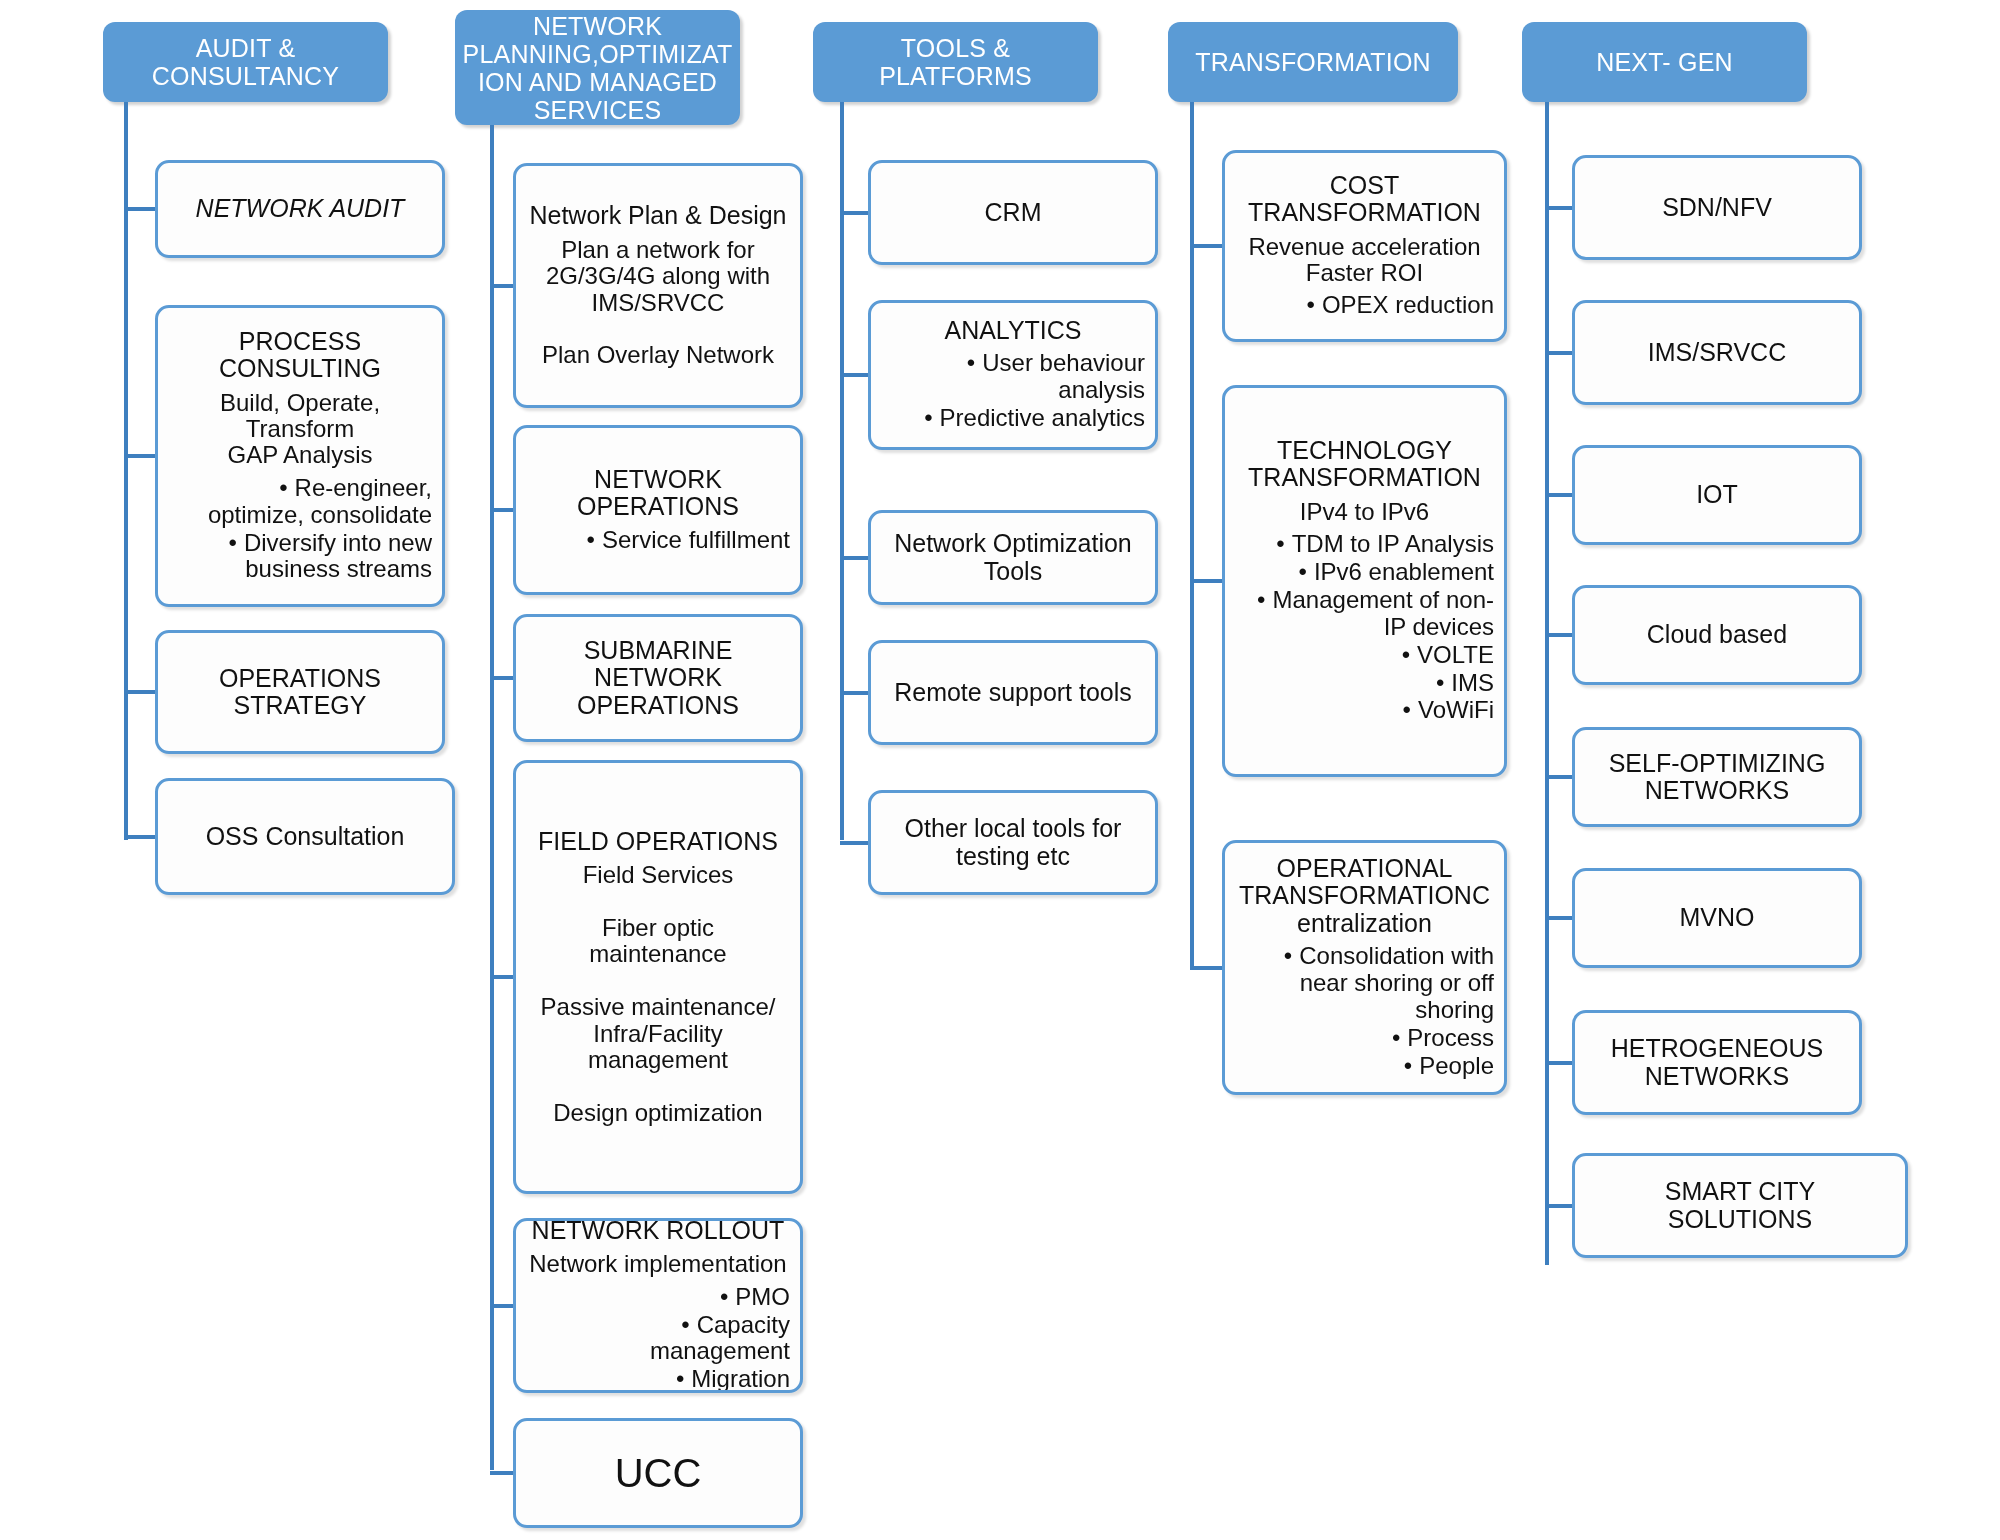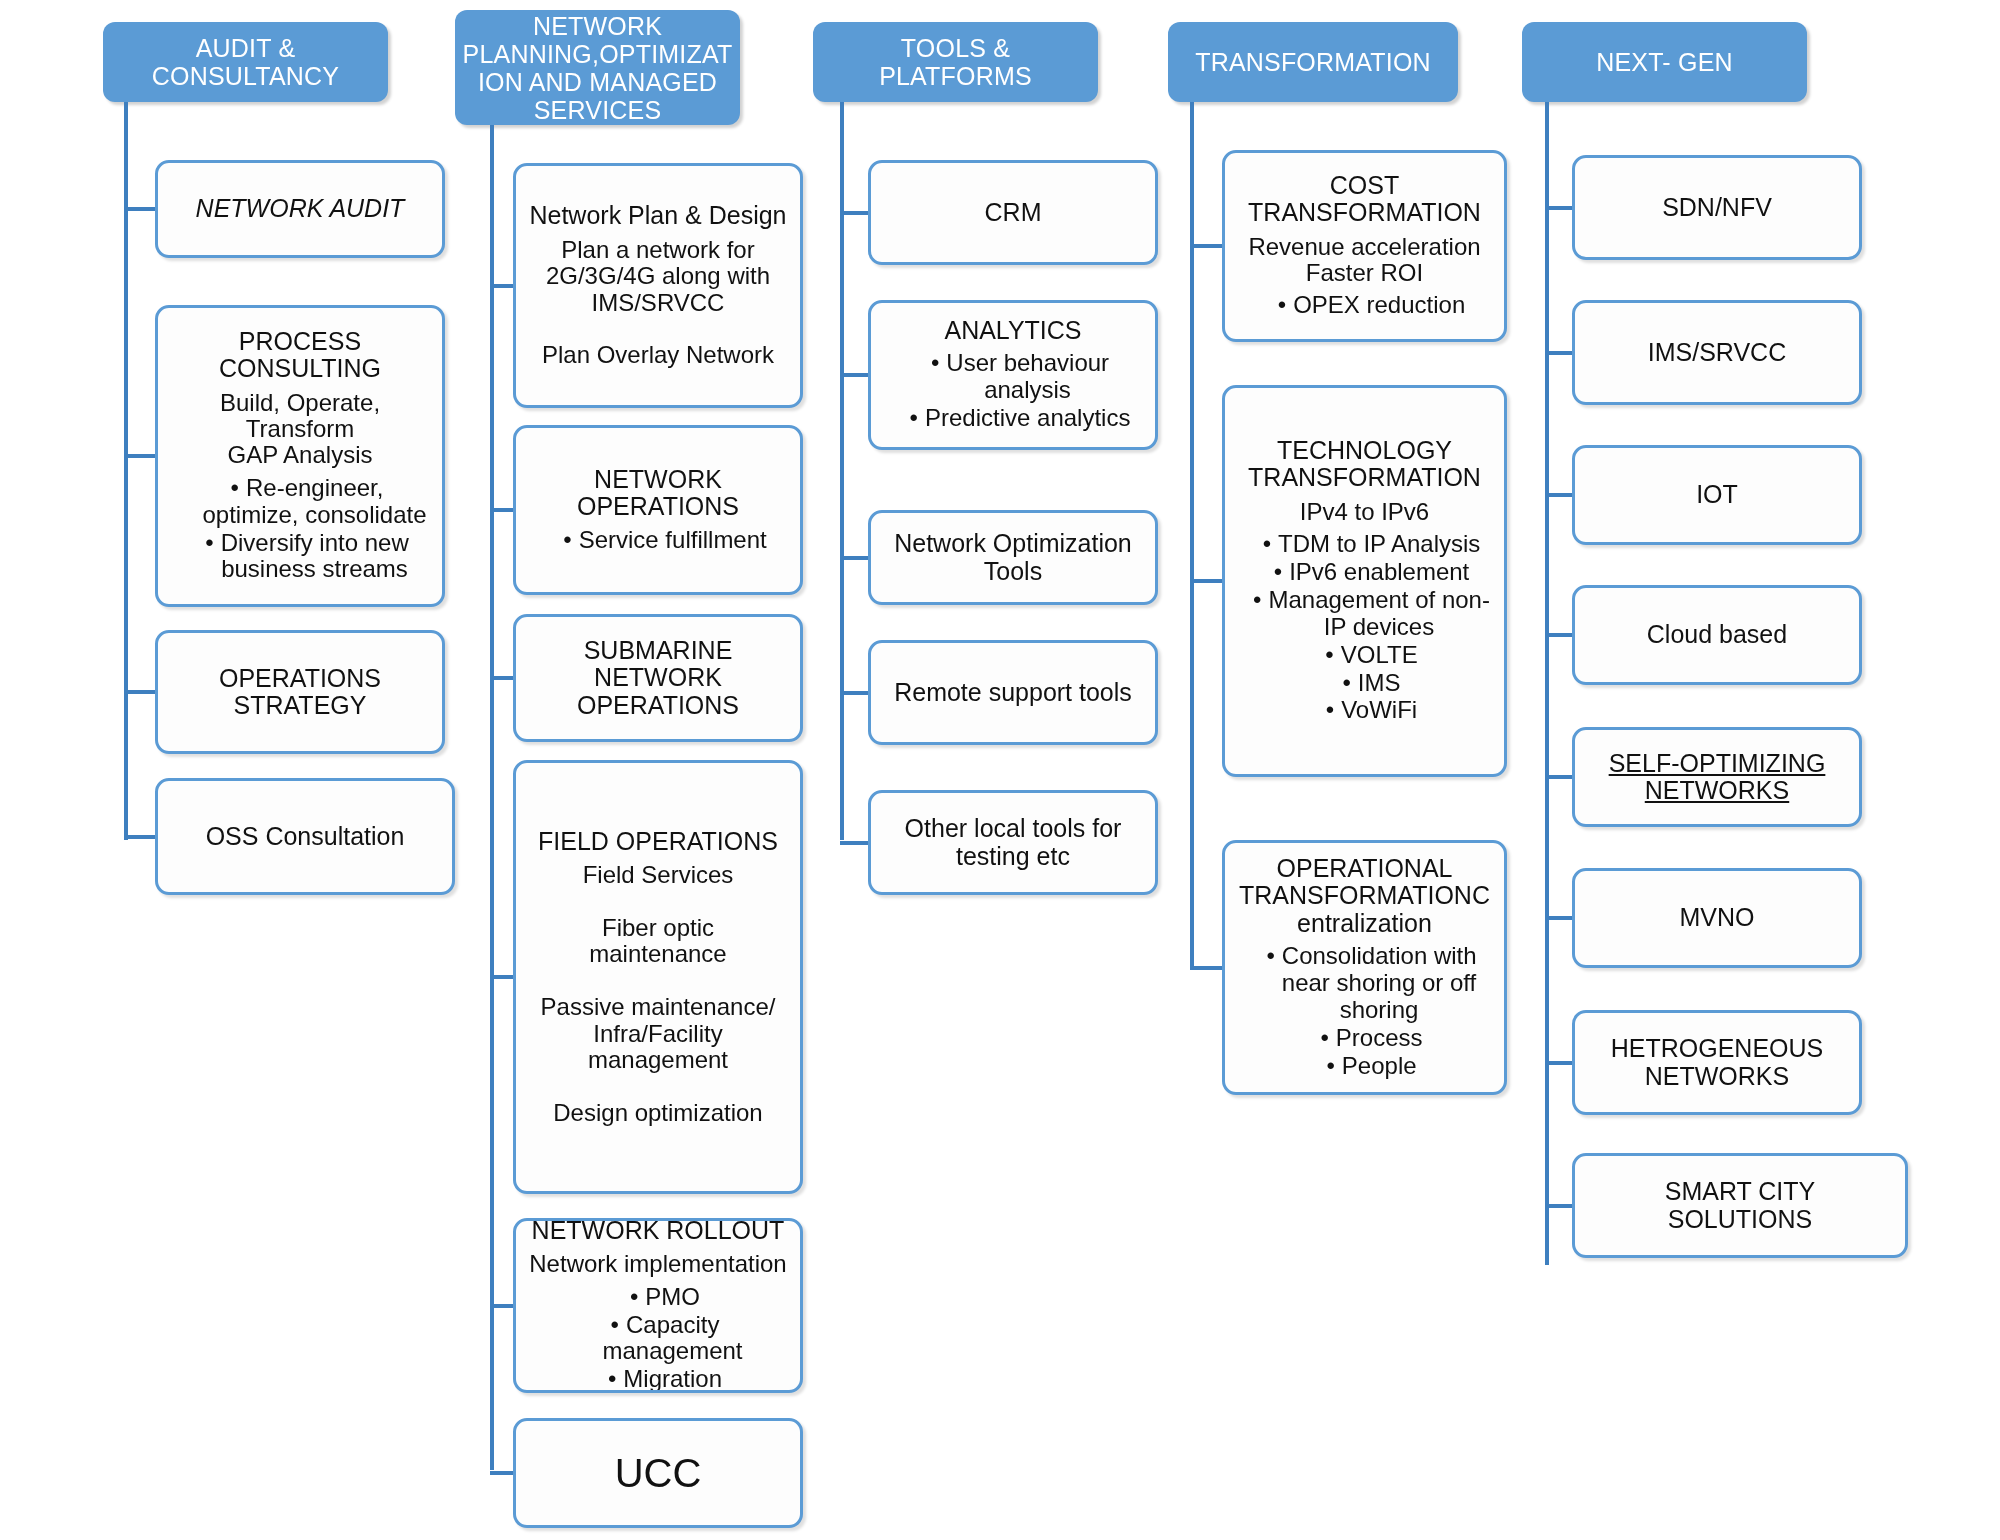--- a/index.html
+++ b/index.html
@@ -62,21 +62,21 @@
     margin: 6px 0 0 0;
     padding: 0 0 0 14px;
     list-style: none;
   }
   .node ul li {
     font-size: 24px;
     line-height: 1.12;
     text-indent: -15px;
     padding-left: 15px;
     margin-bottom: 1px;
-    text-align: center;
+    text-align: right;
   }
   .node ul li::before {
     content: "\2022";
     margin-right: 7px;
   }
   .node.big .title { font-size: 40px; }
 
   
   .vline, .hline {
     position: absolute;
@@ -259,21 +259,21 @@
     </div>
     <div class="hline" style="left: 1545px; top: 493px; width: 27px; background: rgb(62, 127, 191);"></div>
     <div class="node" style="left: 1572px; top: 445px; width: 290px; height: 100px; border-color: rgb(91, 155, 213); background: rgb(253, 253, 253); color: rgb(17, 17, 17);">
       <div class="title">IOT</div>
     </div>
     <div class="hline" style="left: 1545px; top: 633px; width: 27px; background: rgb(62, 127, 191);"></div>
     <div class="node" style="left: 1572px; top: 585px; width: 290px; height: 100px; border-color: rgb(91, 155, 213); background: rgb(253, 253, 253); color: rgb(17, 17, 17);">
       <div class="title">Cloud based</div>
     </div>
     <div class="hline" style="left: 1545px; top: 775px; width: 27px; background: rgb(62, 127, 191);"></div>
-    <div class="node" style="left: 1572px; top: 727px; width: 290px; height: 100px; border-color: rgb(91, 155, 213); background: rgb(253, 253, 253); color: rgb(17, 17, 17); text-decoration: underline;">
+    <div class="node" style="left: 1572px; top: 727px; width: 290px; height: 100px; border-color: rgb(91, 155, 213); background: rgb(253, 253, 253); color: rgb(17, 17, 17);">
       <div class="title">SELF-OPTIMIZING
 NETWORKS</div>
     </div>
     <div class="hline" style="left: 1545px; top: 916px; width: 27px; background: rgb(62, 127, 191);"></div>
     <div class="node" style="left: 1572px; top: 868px; width: 290px; height: 100px; border-color: rgb(91, 155, 213); background: rgb(253, 253, 253); color: rgb(17, 17, 17);">
       <div class="title">MVNO</div>
     </div>
     <div class="hline" style="left: 1545px; top: 1060.5px; width: 27px; background: rgb(62, 127, 191);"></div>
     <div class="node" style="left: 1572px; top: 1010px; width: 290px; height: 105px; border-color: rgb(91, 155, 213); background: rgb(253, 253, 253); color: rgb(17, 17, 17);">
       <div class="title">HETROGENEOUS

